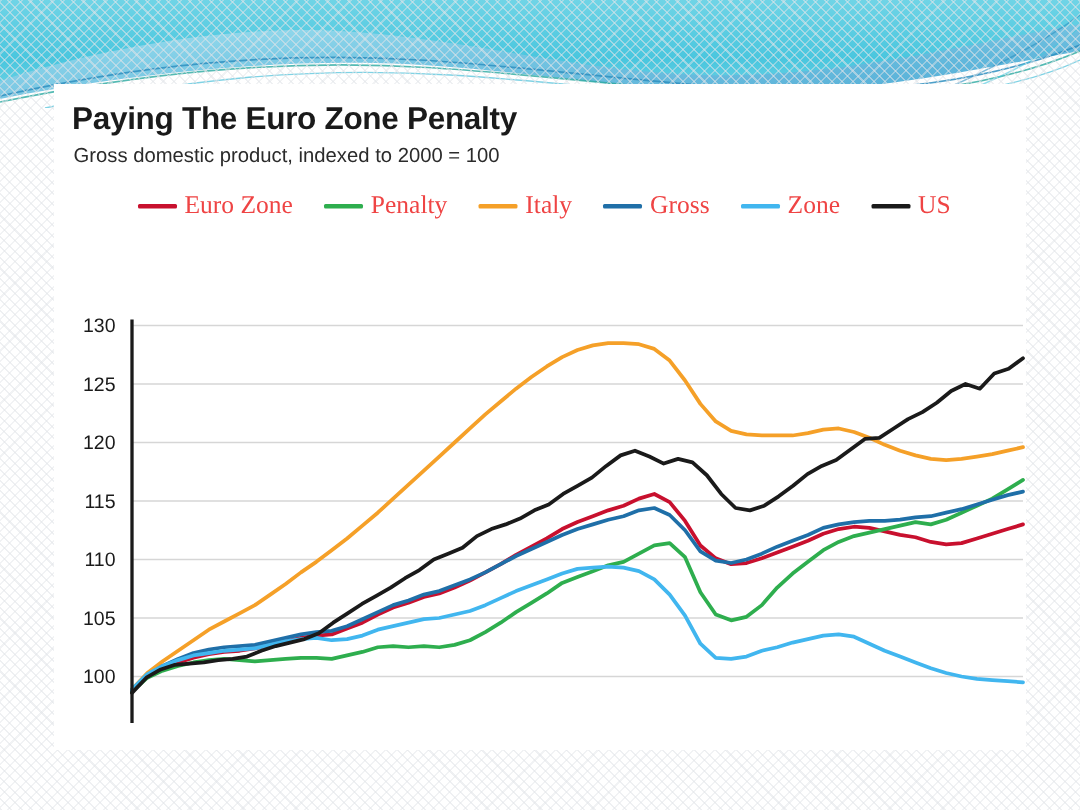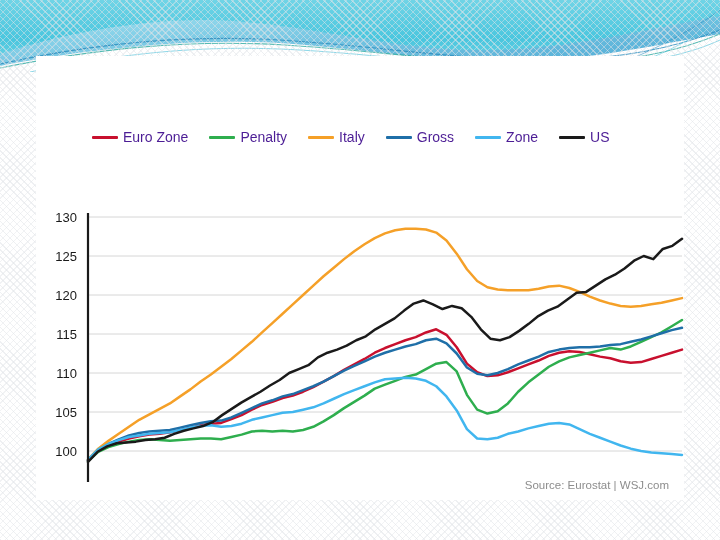--- a/index.html
+++ b/index.html
@@ -31,21 +31,21 @@
     position:absolute;left:13px;top:40px;
     font-size:13.5px;color:#2b2b2b;
   }
   
   #legend{
     position:absolute;left:56px;top:71px;width:580px;height:20px;
     display:flex;align-items:center;gap:21px;
   }
   .legend-item{display:flex;align-items:center;gap:5px;}
   .legend-swatch{display:block;width:26px;height:3px;border-radius:1px;}
-  .legend-label{font-size:14px;color:#4c1d95;white-space:nowrap;}
+  .legend-label{font-size:17px;color:#ef4444;white-space:nowrap;font-family:Liberation Serif, serif;}
   
   #chart-svg{position:absolute;left:0;top:96px;}
   .gridline{stroke:#d6d6d6;stroke-width:1;}
   .axisline{stroke:#1a1a1a;stroke-width:2.2;}
   .tick{stroke:#1a1a1a;stroke-width:1.2;}
   .ytick-label{font-size:13px;fill:#1a1a1a;text-anchor:end;font-family:"Liberation Sans",sans-serif;}
   .xtick-label{font-size:13px;fill:#1a1a1a;text-anchor:middle;font-family:"Liberation Sans",sans-serif;}
   .series-path{fill:none;stroke-width:2.5;stroke-linejoin:round;stroke-linecap:round;}
   #source{
     position:absolute;right:15px;bottom:9px;
@@ -77,20 +77,22 @@
     <path d="M0,68 C95,49 185,39 285,45 C385,51 472,66 562,64 C632,62 682,50 720,34" fill="none" stroke="#2aa9a0" stroke-width="1.1" opacity=".8"></path>
     <path d="M30,72 C120,54 200,44 300,50 C400,56 480,70 570,68 C640,66 690,54 720,40" fill="none" stroke="#49bfd8" stroke-width=".9" opacity=".7"></path>
     <path d="M600,72 C650,52 690,32 720,10" fill="none" stroke="#2f8fbf" stroke-width="1" opacity=".6"></path>
     <path d="M615,72 C665,54 700,36 720,18" fill="none" stroke="#49c6de" stroke-width="1" opacity=".6"></path>
   </svg>
 
   <div class="texture"></div>
 
   <div id="card">
 
+    <div id="title">Paying The Euro Zone Penalty</div>
+    <div id="subtitle">Gross domestic product, indexed to 2000 = 100</div>
 
     <div id="legend">
         <div class="legend-item">
           <span class="legend-swatch" style="background: rgb(200, 16, 46);"></span>
           <span class="legend-label">Euro Zone</span>
         </div>
         <div class="legend-item">
           <span class="legend-swatch" style="background: rgb(46, 174, 78);"></span>
           <span class="legend-label">Penalty</span>
         </div>
@@ -205,15 +207,14 @@
         <text x="359.2413793103448" y="358" class="xtick-label">'07</text>
         <text x="400.2068965517241" y="358" class="xtick-label">'08</text>
         <text x="441.17241379310343" y="358" class="xtick-label">'09</text>
         <text x="482.13793103448273" y="358" class="xtick-label">'10</text>
         <text x="523.1034482758621" y="358" class="xtick-label">'11</text>
         <text x="564.0689655172414" y="358" class="xtick-label">'12</text>
         <text x="605.0344827586207" y="358" class="xtick-label">'13</text>
         <text x="646" y="358" class="xtick-label">'14</text>
       </svg>
 
-    <div id="source">Source: Eurostat  |  WSJ.com</div>
   </div>
 </div>
 
 </body></html>

